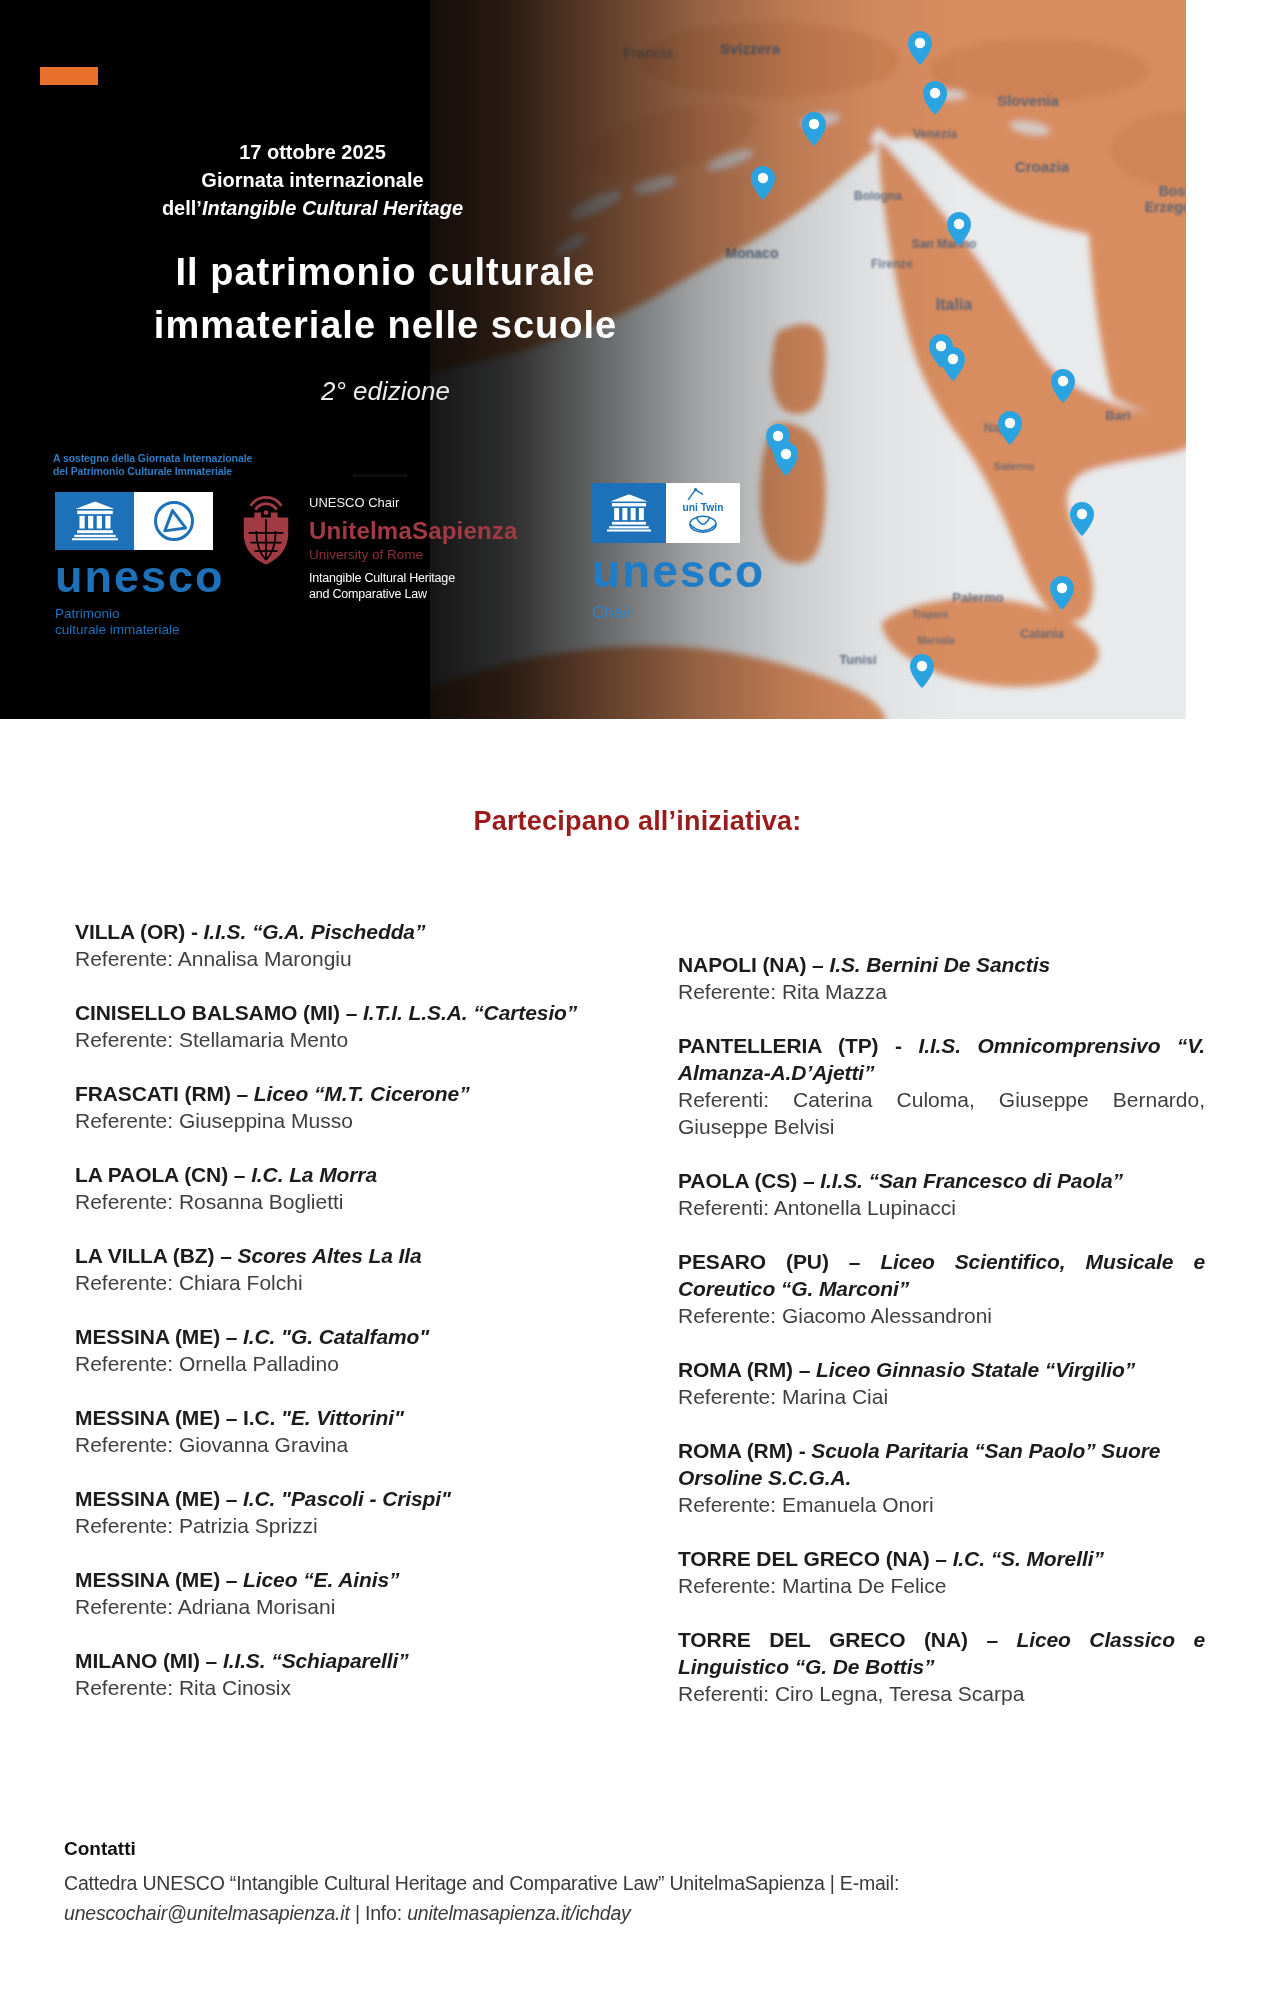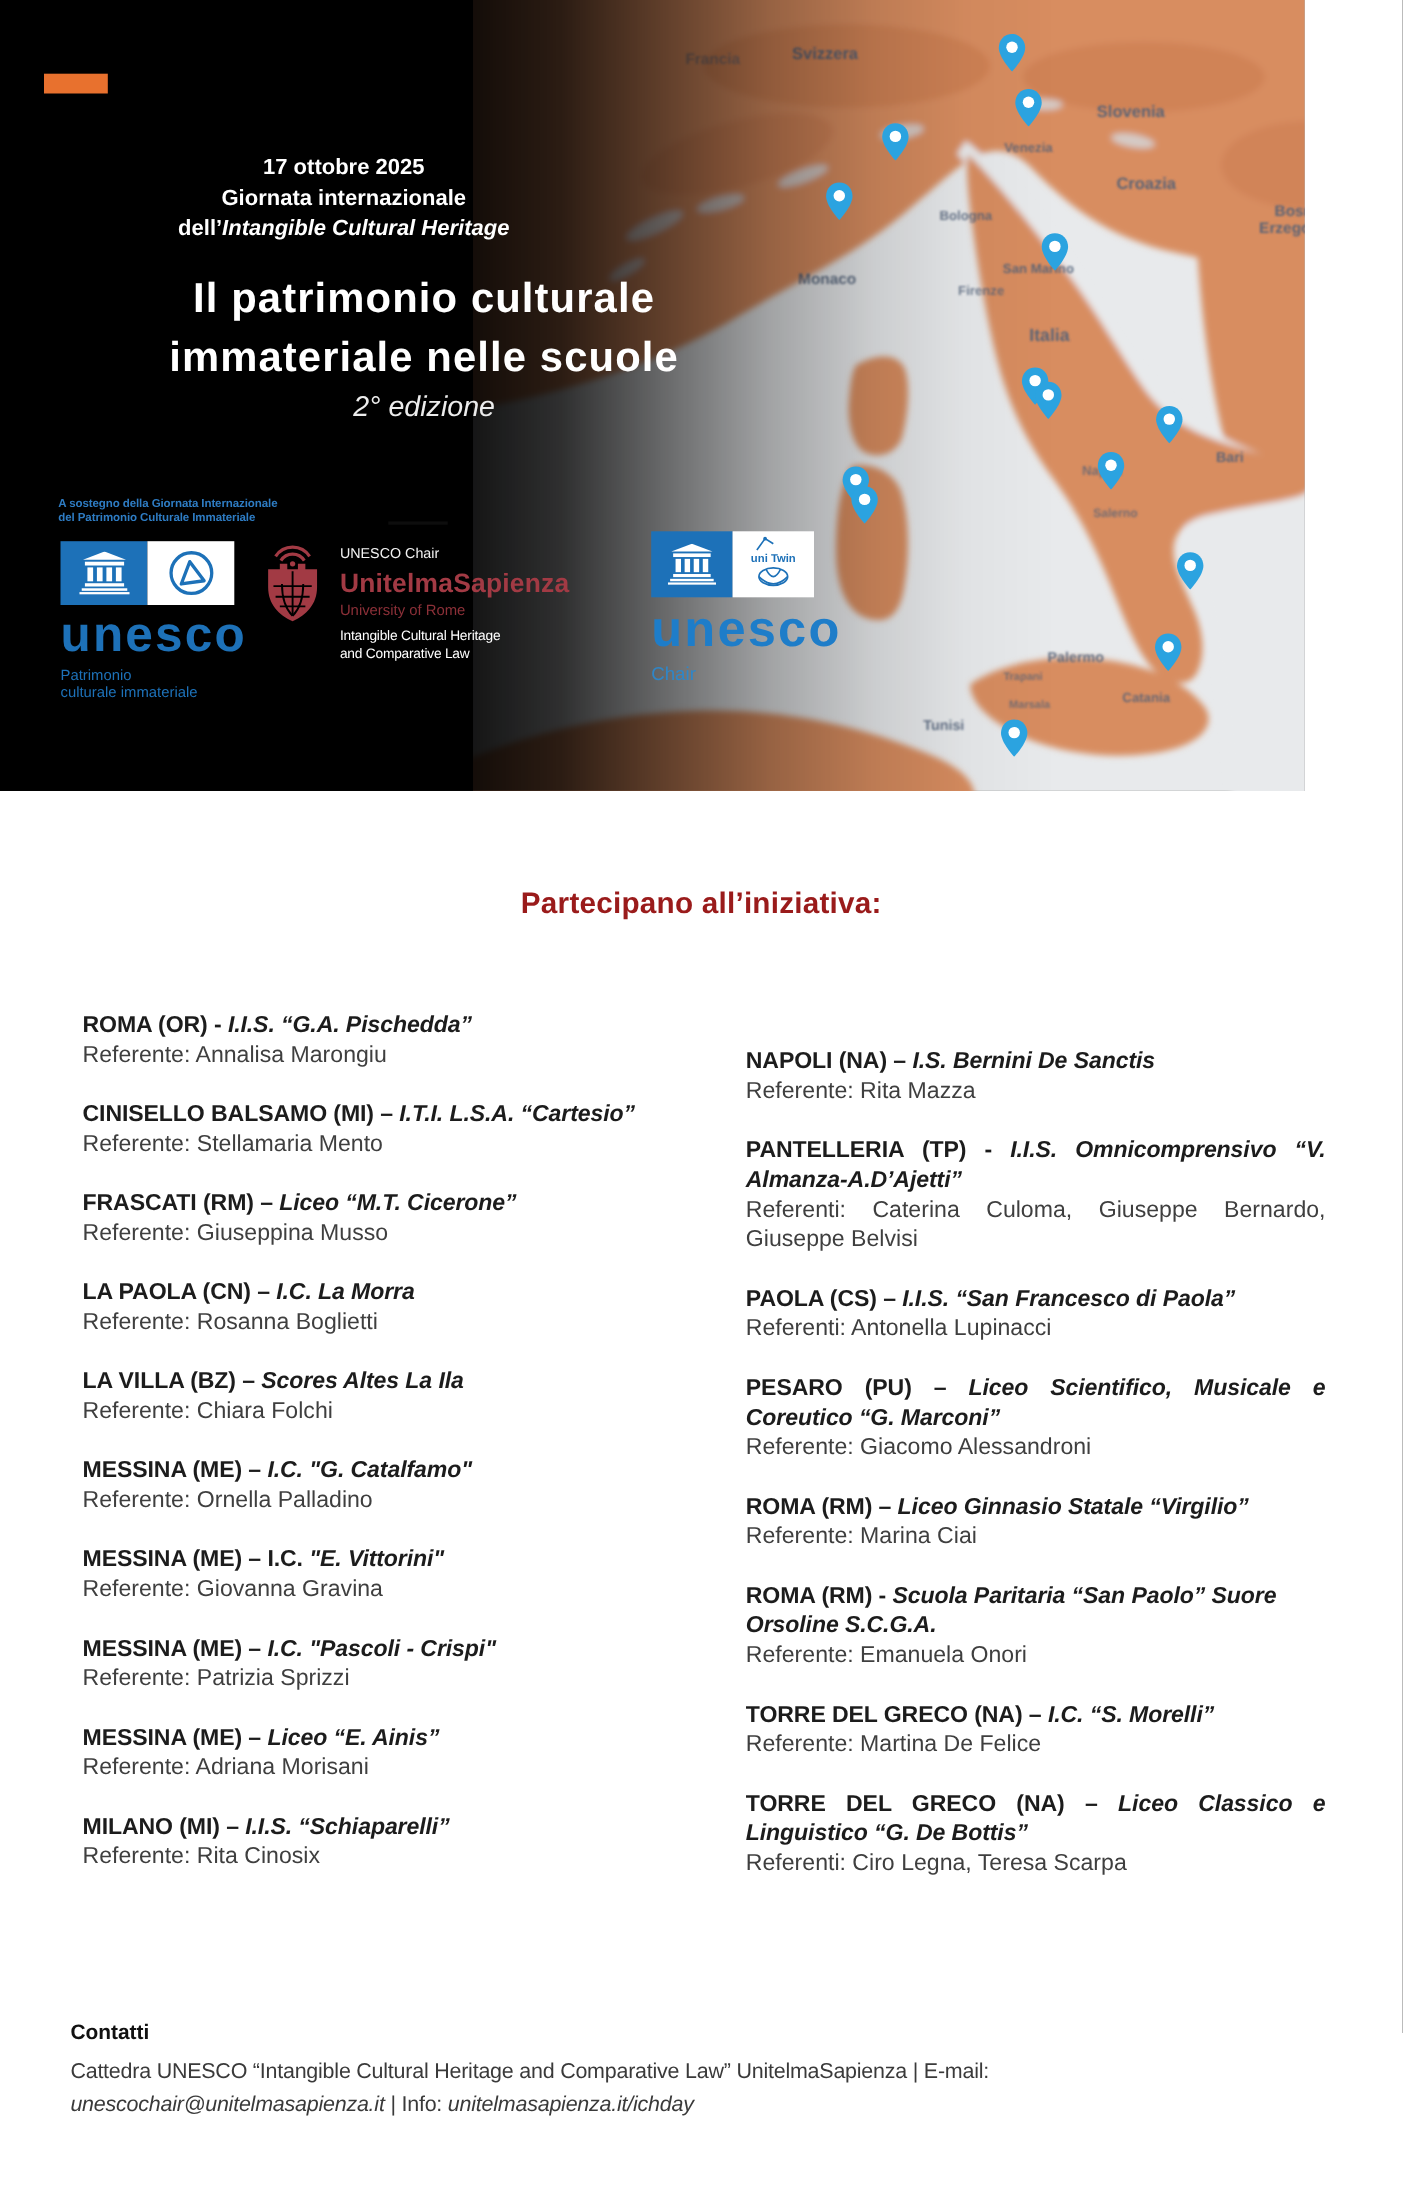--- a/index.html
+++ b/index.html
@@ -22,21 +22,21 @@
 
   .accent-bar{position:absolute;left:40px;top:67px;width:58px;height:18px;background:var(--accent);}
   .divider-line{position:absolute;left:353px;top:474px;width:54px;height:3px;background:#0d0d0d;}
 
   .date-block{position:absolute;left:140px;top:138px;width:345px;text-align:center;color:#fff;
     font-weight:700;font-size:20px;line-height:28px;}
   .date-block p{margin:0;}
   .date-block em{font-style:italic;}
   .title{position:absolute;left:58px;top:246px;width:655px;text-align:center;color:#fff;
     font-size:38px;line-height:53px;font-weight:700;letter-spacing:1px;margin:0;}
-  .edition{position:absolute;left:58px;top:354px;width:655px;text-align:center;color:#ececec;
+  .edition{position:absolute;left:58px;top:376px;width:655px;text-align:center;color:#ececec;
     font-size:26px;font-style:italic;font-weight:400;margin:0;}
 
   .support{position:absolute;left:53px;top:452px;font-size:10.5px;line-height:13px;
     color:#2E7CC3;font-weight:700;letter-spacing:-.1px;}
 
   .ich-logo{position:absolute;left:55px;top:492px;}
   .ich-badge{width:158px;height:58px;display:flex;}
   .ich-left{width:79px;background:var(--unesco_blue);display:flex;align-items:center;justify-content:center;}
   .ich-left svg{width:46px;height:40px;}
   .ich-right{width:79px;background:#fff;display:flex;align-items:center;justify-content:center;color:var(--unesco_blue);}
@@ -285,21 +285,21 @@
       <div class="uc-sub">Chair</div>
     </div>
   </header>
 
   <main>
     <h2 class="section-title">Partecipano all’iniziativa:</h2>
 
     <div class="columns">
       <div class="col" id="col-left">
   <div class="entry">
-    <p class="head"><span class="hp">ROMA (OR) - </span><em class="hi">I.I.S. “G.A. Pischedda”</em></p>
+    <p class="head"><span class="hp">VILLA (OR) - </span><em class="hi">I.I.S. “G.A. Pischedda”</em></p>
     <p class="ref">Referente: Annalisa Marongiu</p>
   </div>
 
   <div class="entry">
     <p class="head"><span class="hp">CINISELLO BALSAMO (MI) – </span><em class="hi">I.T.I. L.S.A. “Cartesio”</em></p>
     <p class="ref">Referente: Stellamaria Mento</p>
   </div>
 
   <div class="entry">
     <p class="head"><span class="hp">FRASCATI (RM) – </span><em class="hi">Liceo “M.T. Cicerone”</em></p>

